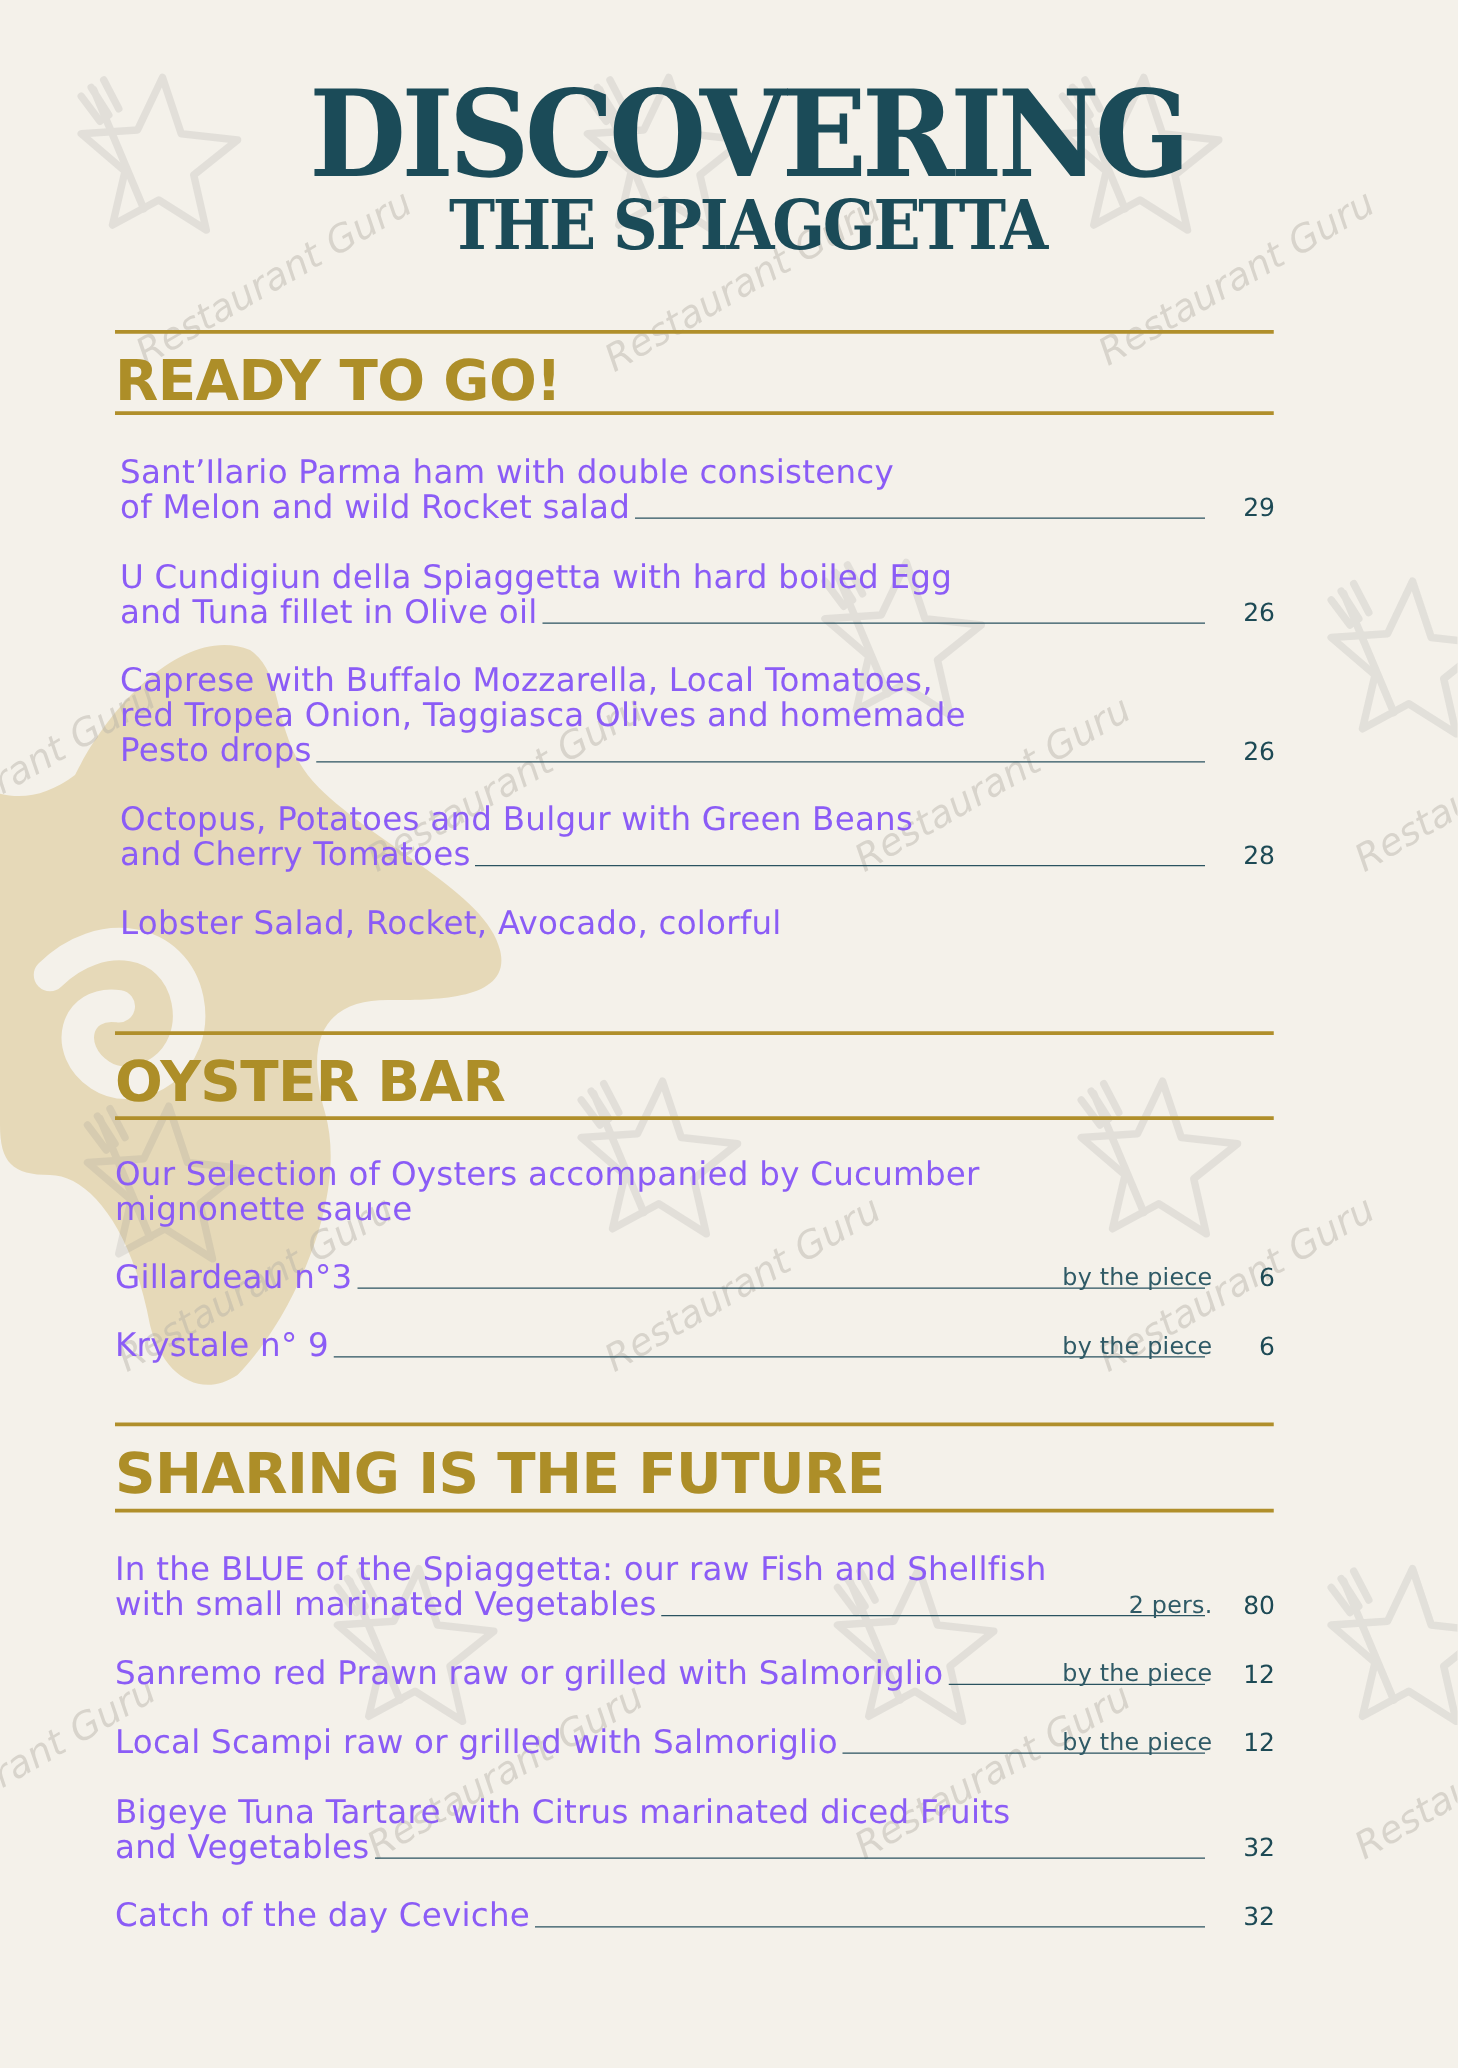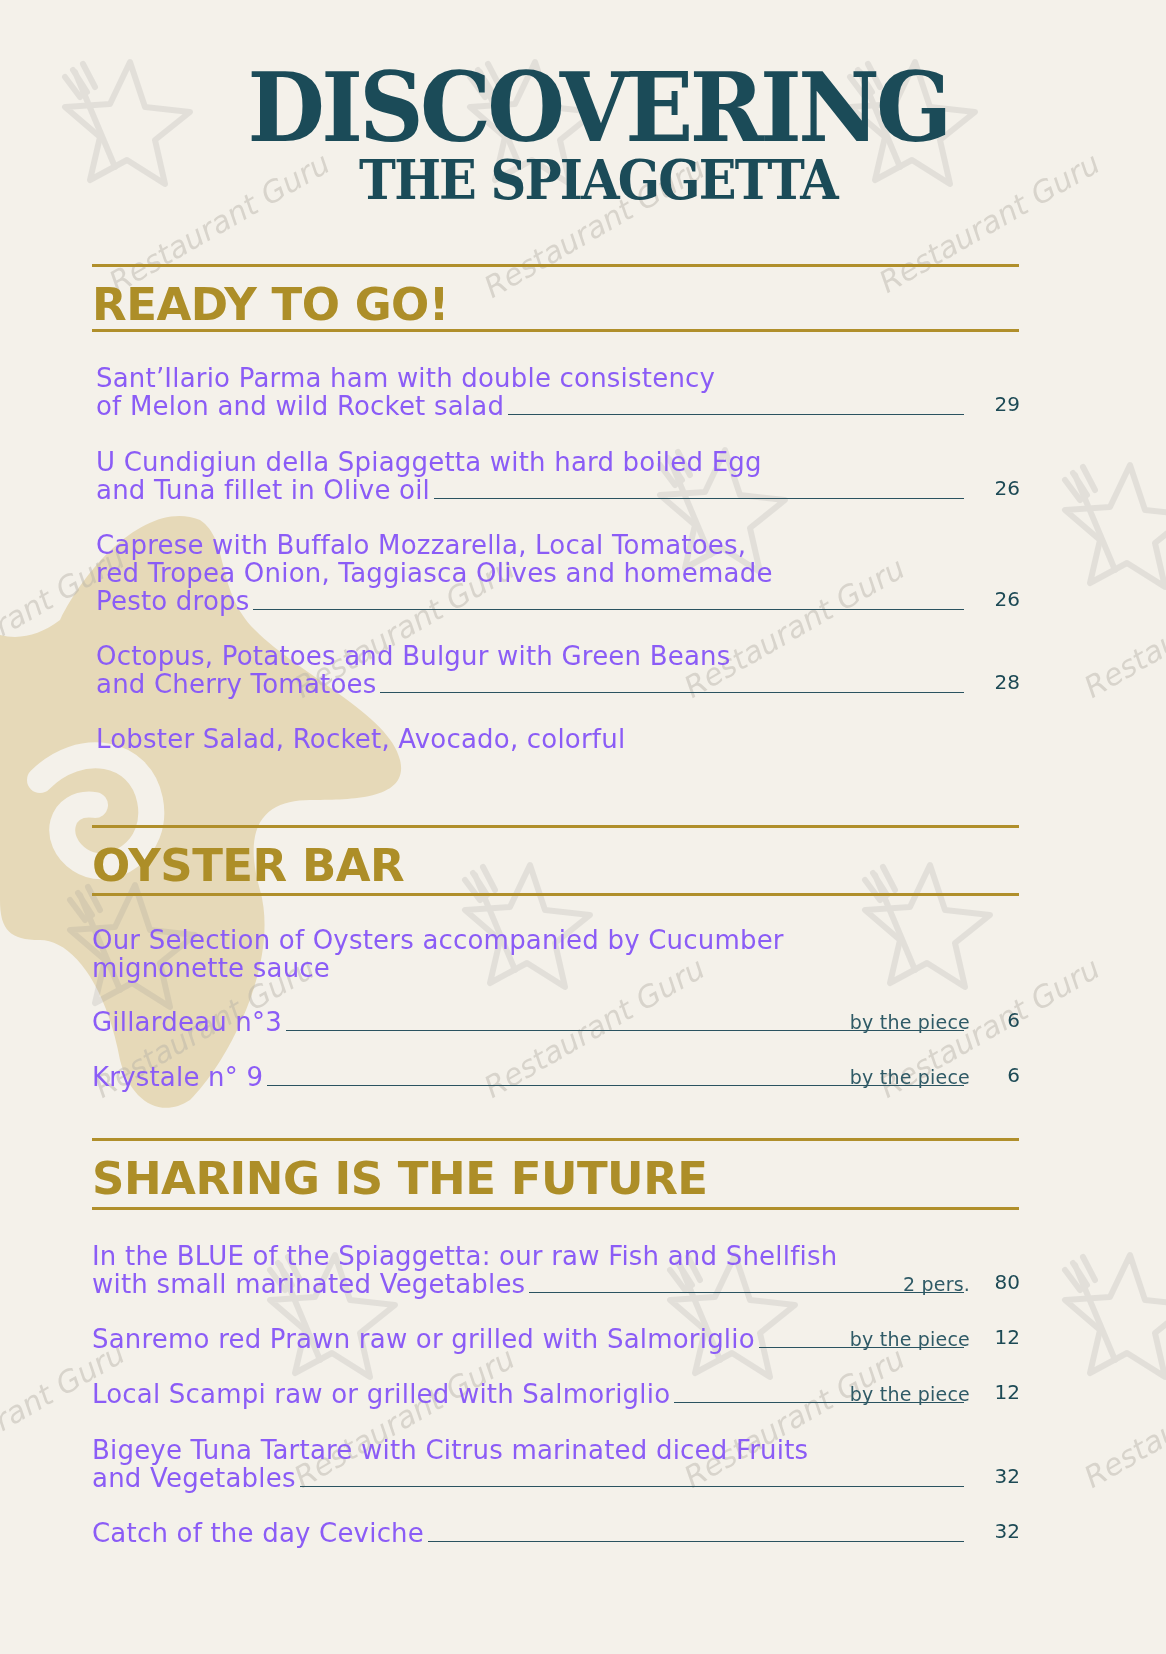--- a/index.html
+++ b/index.html
@@ -27,21 +27,21 @@
     .section-title {
       position: absolute; left: 92px; font-family: "DejaVu Sans", sans-serif; font-weight: bold;
       color: #ad8e28; font-size: 45px; letter-spacing: -0.5px;
     }
     .item { position: absolute; left: 96px; width: 924px; }
     .item.left92 { left: 92px; width: 928px; }
     .desc {
       font-size: 26px; line-height: 28px; color: #8b5cf6;
       letter-spacing: 0.2px; white-space: nowrap;
     }
-    .lastline { display: flex; align-items: flex-start; }
+    .lastline { display: flex; align-items: center; }
     .lastline .txt { white-space: nowrap; }
     .note {
       position: absolute; right: 0; bottom: -1px; font-size: 19px; color: #2f5a66;
       font-weight: normal; letter-spacing: 0.2px; background: transparent;
     }
     .leader-wrap { flex: 1; position: relative; margin-left: 4px; height: 28px; margin-right: 0; }
     .leader-wrap .line { position: absolute; left: 0; right: 0; bottom: 5px; border-bottom: 1.5px solid #2a5360; }
     .leader-wrap .note { position: absolute; right: -6px; bottom: 3px; }
     .price {
       width: 56px; text-align: right; font-size: 20px; color: #1d4a55; flex: none;

